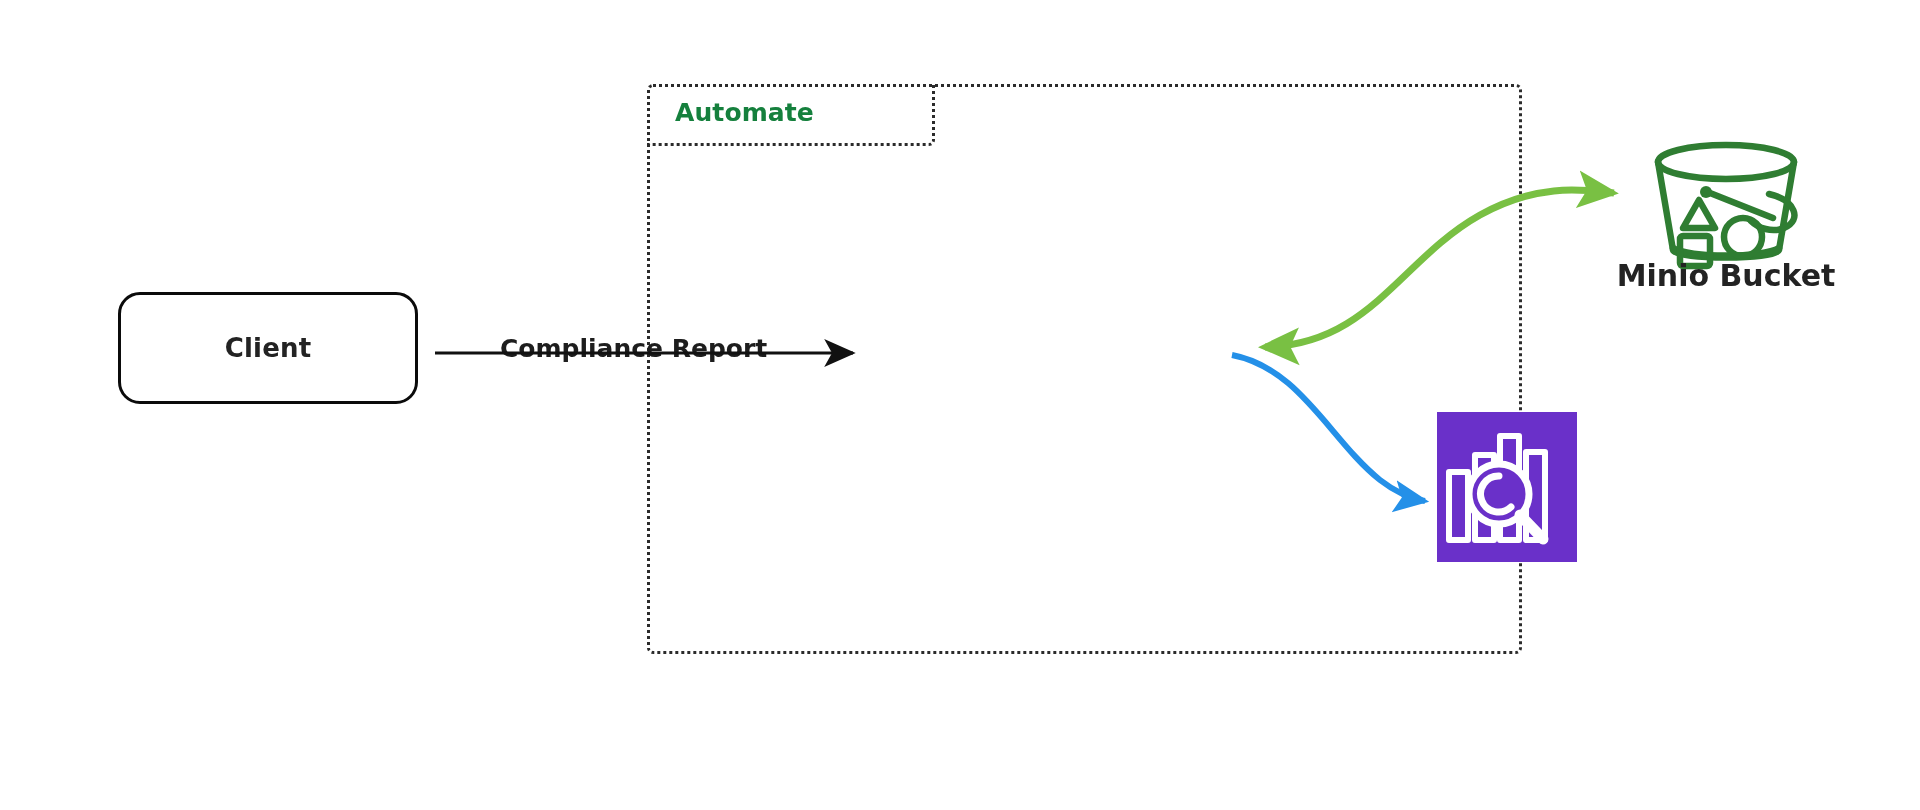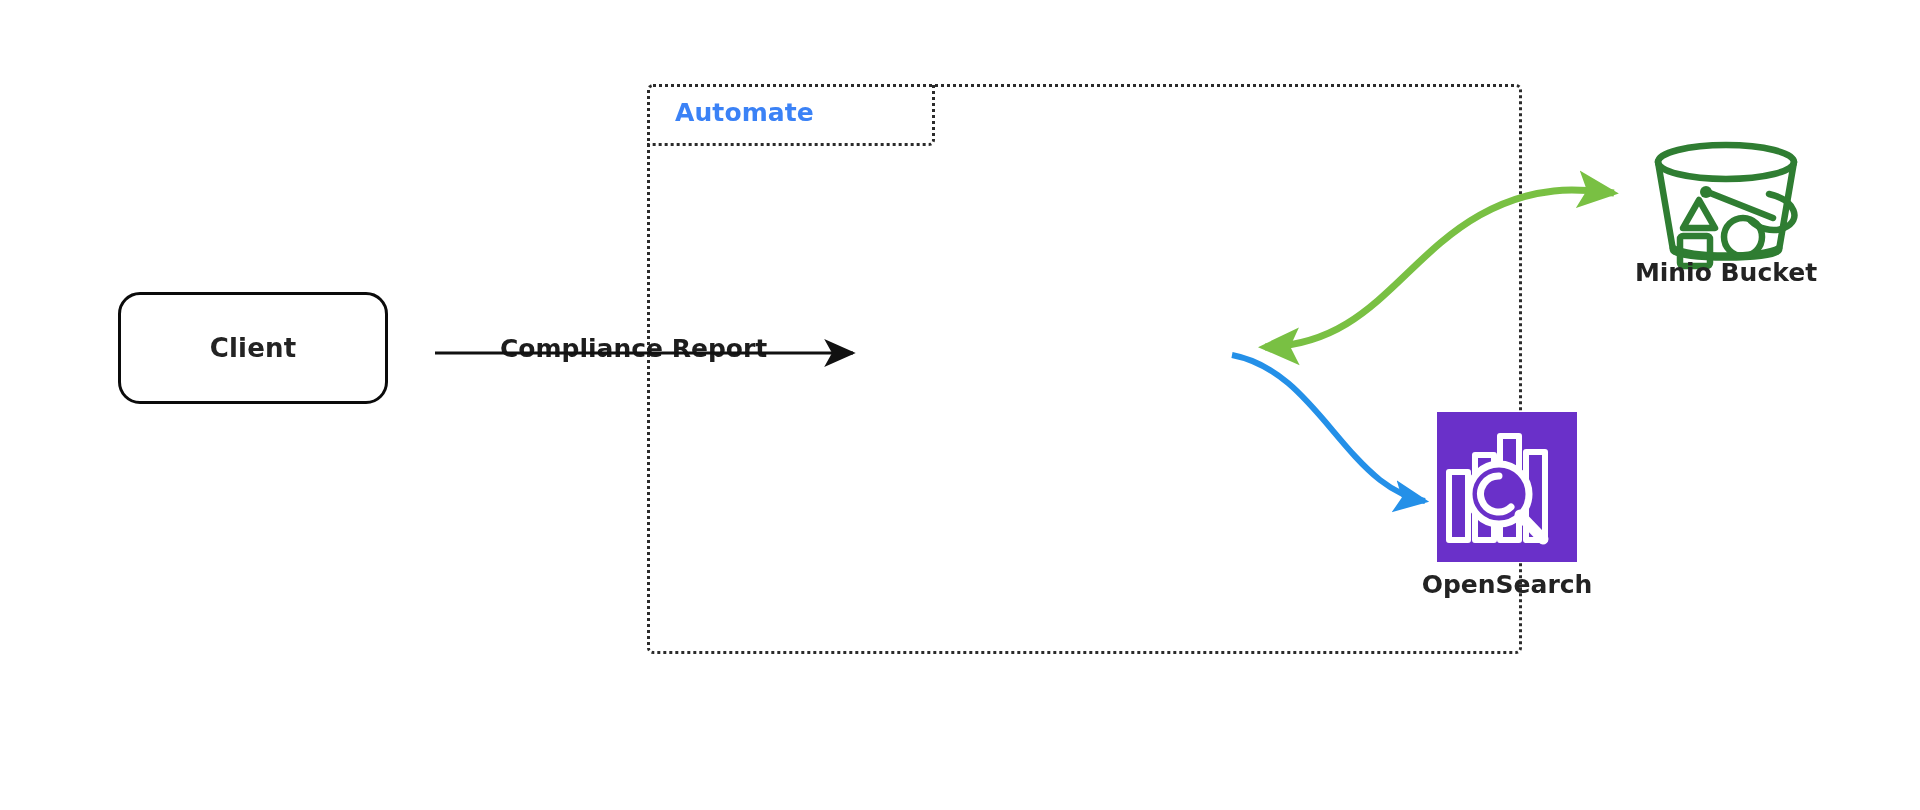--- a/index.html
+++ b/index.html
@@ -39,21 +39,21 @@
     border-radius: 0 0 6px 0;
     box-sizing: border-box;
     background: transparent;
   }
   .group-tab-label {
     position: absolute;
     left: 675px;
     top: 98px;
     font-size: 25px;
     font-weight: 700;
-    color: #3b82f6;
+    color: #15803d;
     letter-spacing: 0.1px;
     white-space: nowrap;
   }
   
   .node-box {
     position: absolute;
     border: 3.5px solid #0b0b0b;
     border-radius: 22px;
     background: #ffffff;
     box-sizing: border-box;
@@ -64,21 +64,21 @@
   .node-box .node-label {
     font-size: 26px;
     font-weight: 700;
     color: #232323;
     letter-spacing: 0.2px;
     white-space: nowrap;
   }
   #client-box {
     left: 118px;
     top: 292px;
-    width: 270px;
+    width: 300px;
     height: 112px;
   }
   #processor-box {
     left: 854px;
     top: 281px;
     width: 363px;
     height: 131px;
   }
   
   .edge-label {
@@ -114,21 +114,21 @@
   #opensearch-service {
     left: 1437px;
     top: 412px;
     width: 140px;
     height: 190px;
   }
   .service-caption {
     position: absolute;
     width: 100%;
     text-align: center;
-    font-size: 25px;
+    font-size: 30px;
     font-weight: 700;
     color: #232323;
     white-space: nowrap;
   }
   #minio-caption { top: 122px; left: -18px; width: 224px; }
   #opensearch-caption { top: 158px; left: -40px; width: 220px; }
   .os-square {
     position: absolute;
     left: 0;
     top: 0;
@@ -214,16 +214,15 @@
         <rect x="12" y="60" width="19" height="68"></rect>
         <rect x="38" y="43" width="19" height="85"></rect>
         <rect x="63" y="24" width="19" height="104"></rect>
         <rect x="89" y="40" width="19" height="88"></rect>
       </g>
 
       <circle cx="62" cy="82" r="30" fill="#6a30c9" stroke="#ffffff" stroke-width="7"></circle>
       <path d="M 62 64 a 18 18 0 1 0 12 31" fill="none" stroke="#ffffff" stroke-width="7" stroke-linecap="round"></path>
       <path d="M 83 103 L 106 127" stroke="#ffffff" stroke-width="11" stroke-linecap="round"></path>
     </svg>
-    <div class="service-caption" id="opensearch-caption">OpenSearch</div>
   </div>
 
 </div>
 
 </body></html>

